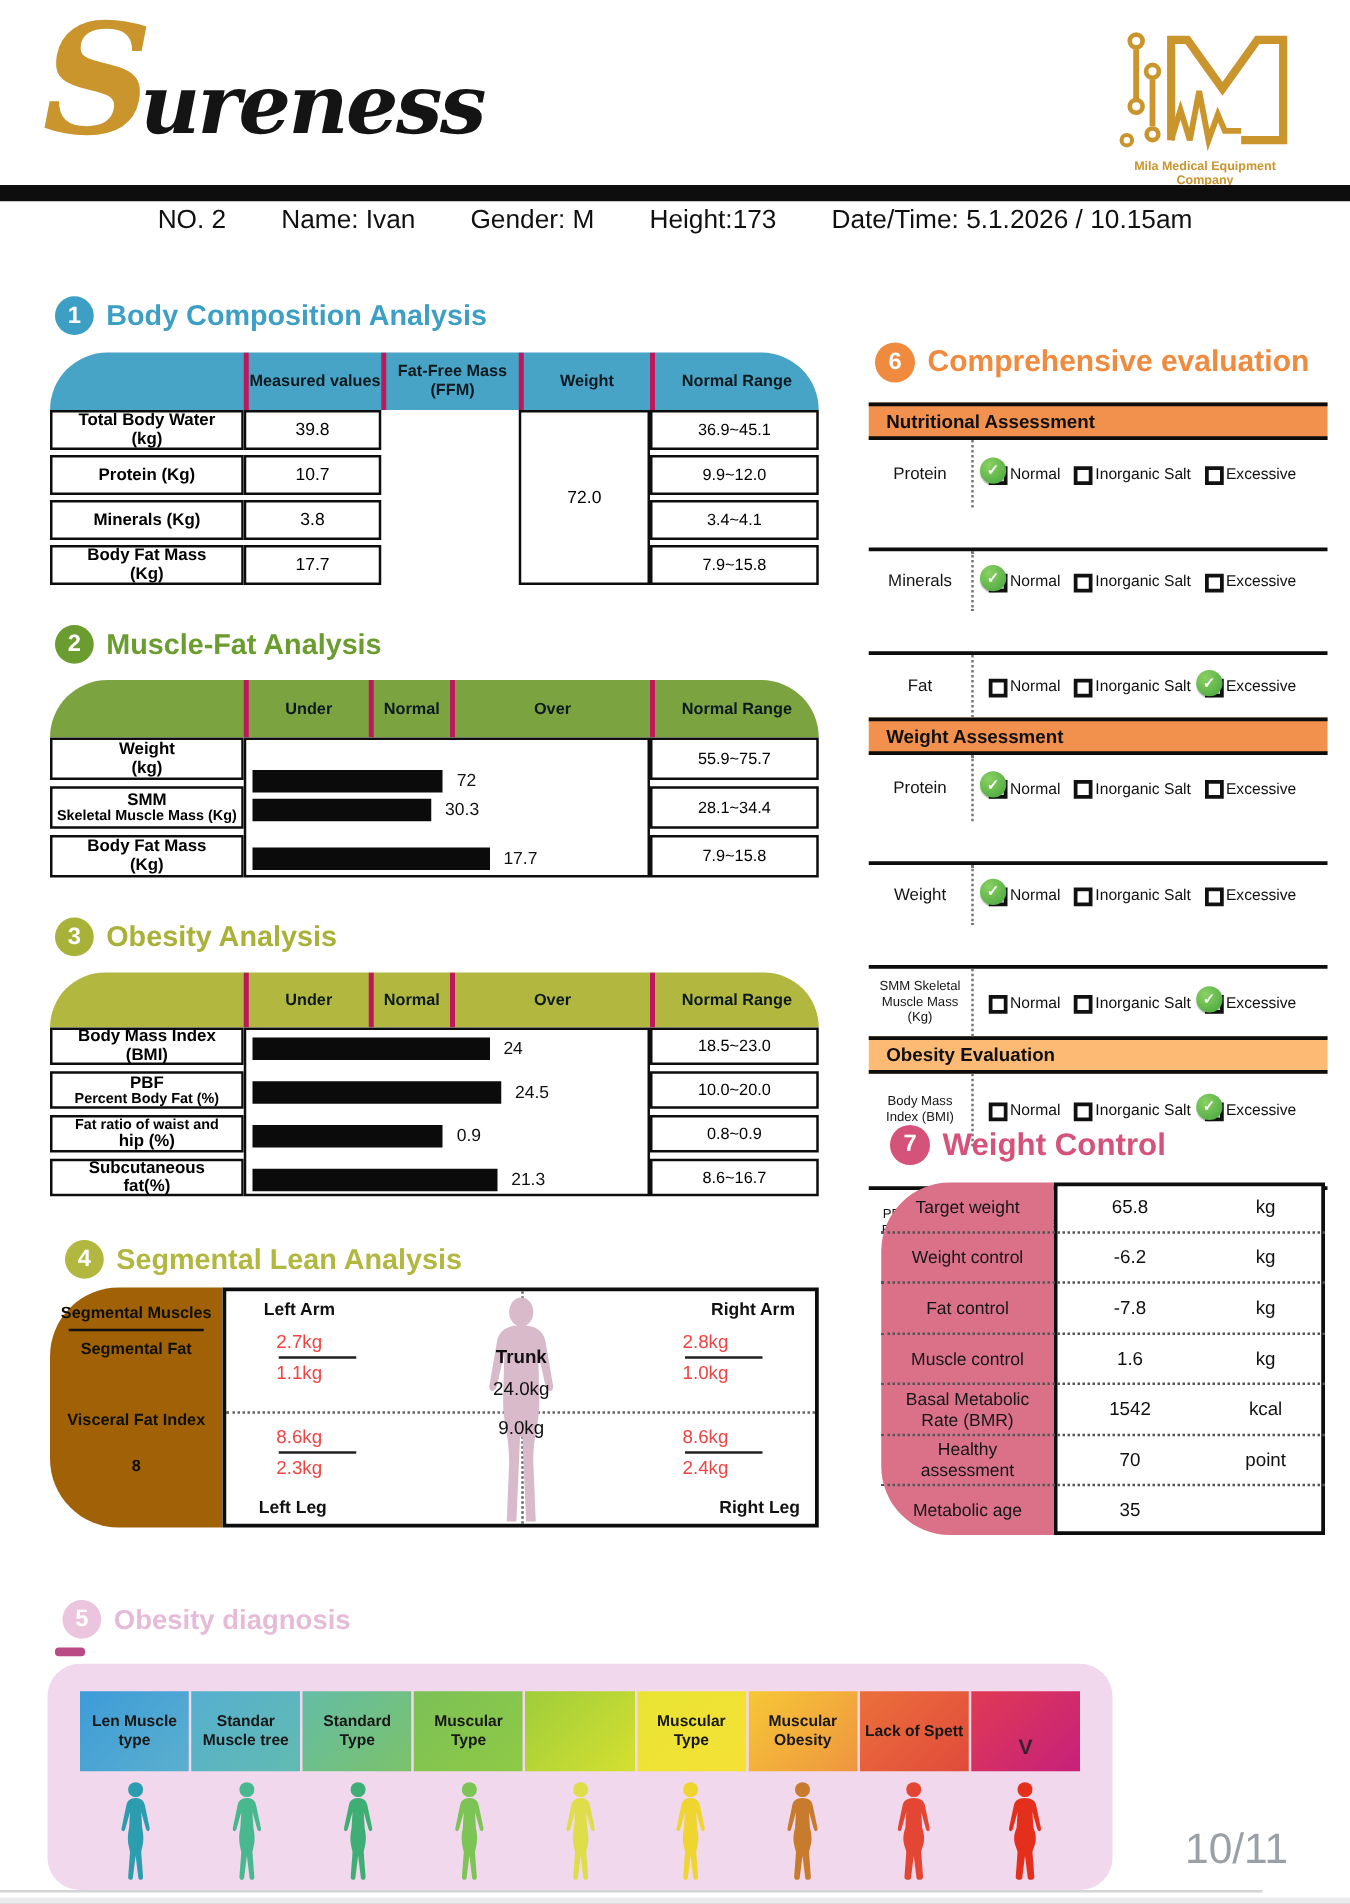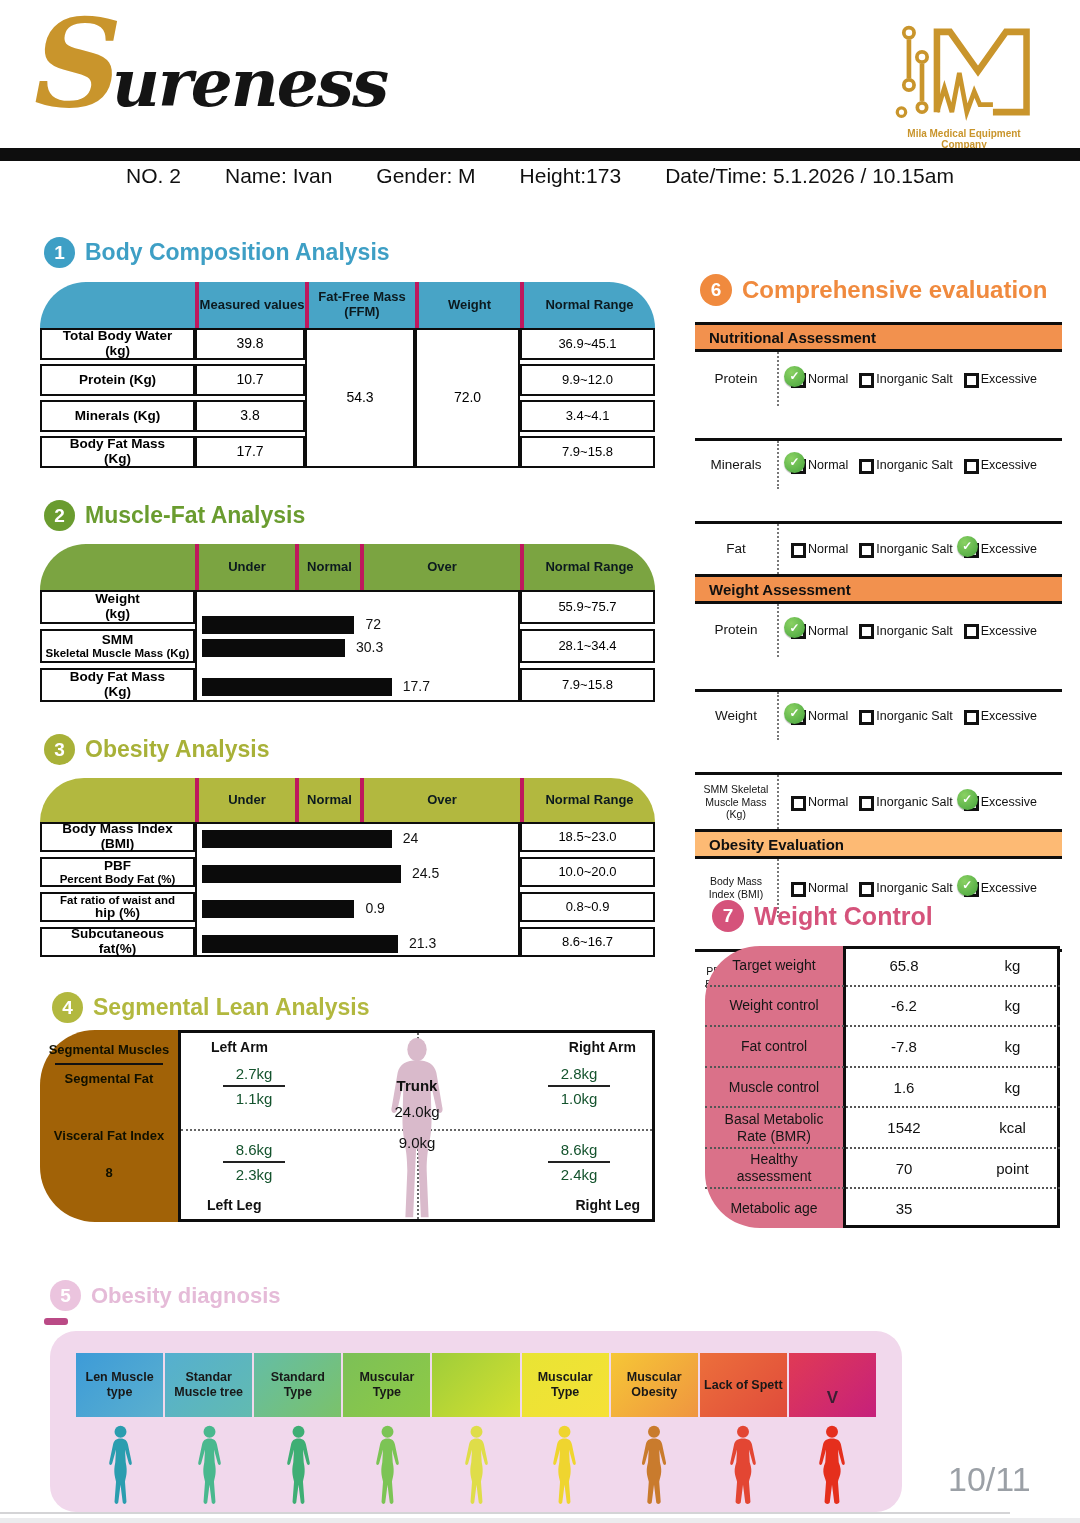--- a/index.html
+++ b/index.html
@@ -42,21 +42,21 @@
   
   .seg-panel { position:absolute; left:40px; top:1030px; width:138px; height:192px; border-radius:55px 0 0 55px; color:#101000; text-align:center; padding-top:12px; }
   .seg-panel .b { font-weight:bold; font-size:13px; }
   .seg-div { width:108px; height:0; border-top:2px solid #111; margin:6px auto 6px; }
   .seg-vfi { margin-top:42px; }
   .seg-8 { margin-top:22px; font-size:15px; }
   .seg-box { position:absolute; left:178px; top:1030px; width:477px; height:192px; border:3px solid #0d0d0d; background:#fff; }
   .seg-vline { position:absolute; left:236px; top:0; bottom:0; border-left:2px dotted #666; }
   .seg-hline { position:absolute; left:0; right:0; top:96px; border-top:2px dotted #666; }
   .seg-lbl { position:absolute; font-weight:bold; font-size:14px; color:#111;padding-left:14px; }
-  .frac { position:absolute; width:66px; text-align:center; font-size:15px; color:#14532d; }
+  .frac { position:absolute; width:66px; font-size:15px; color:#ef4444; }
   .fbar { border-top:2px solid #222; margin:3px 2px; }
   .seg-ctr { position:absolute; left:178px; width:120px; text-align:center; color:#111; font-size:15px; }
   .body-svg { position:absolute; left:184px; top:4px; }
 
   
   .eval { position:absolute; left:695px; top:322px; width:367px; }
   .band { height:30px; display:flex; align-items:center; padding-left:14px; font-weight:bold; font-size:15px; color:#101010; border-top:3.5px solid #0d0d0d; border-bottom:3.5px solid #0d0d0d; }
   .erow { display:flex; align-items:stretch; }
   .egroup .erow + .erow { border-top:3.5px solid #0d0d0d;margin-top:32px; }
   .elabel { width:84px; border-right:2px dotted #777; display:flex; align-items:center; justify-content:center; text-align:center; font-size:13.5px; color:#141414; line-height:1.2; padding:4px 2px; }
@@ -74,21 +74,21 @@
   .wc-white { position:absolute; left:138px; top:0; right:0; height:282px; background:#fff; border:3px solid #0d0d0d; }
   .wc-rows { position:absolute; inset:0; display:flex; flex-direction:column; }
   .wc-row { flex:1; display:flex; align-items:center; }
   .wc-row + .wc-row { border-top:2px dotted #555; }
   .wc-lab { width:138px; text-align:center; font-size:14px; font-weight:500; color:#161616; line-height:1.2; padding:0 14px; }
   .wc-val { width:122px; text-align:center; font-size:15px; color:#111; }
   .wc-unit { flex:1; text-align:center; font-size:15px; color:#111; }
 
   
   .od-dash { position:absolute; left:44px; top:1318px; width:24px; height:7px; border-radius:3px; }
-  .od-panel { position:absolute; left:50px; top:1331px; width:852px; height:181px; border-radius:26px; }
+  .od-panel { position:absolute; left:38px; top:1331px; width:852px; height:181px; border-radius:26px; }
   .od-cells { position:absolute; left:26px; top:22px; width:800px; height:64px; display:flex; gap:2px; }
   .od-cell { flex:1; display:flex; align-items:center; justify-content:center; text-align:center; font-weight:bold; font-size:12.5px; color:#181818; line-height:1.2; padding:2px; }
   .od-mark { font-size:17px; font-weight:bold; color:#3a1f33; margin-top:26px; }
   .od-figs { position:absolute; left:26px; top:92px; width:800px; height:84px; display:flex; }
   .od-figs span { flex:1; display:flex; justify-content:center; align-items:flex-end; }
 
   
   .pagenum { position:absolute; left:948px; top:1460px; font-size:34px; }
   .footline { position:absolute; left:0; top:1512px; width:1010px; height:2px; background:#d4d4d6; }
   .footstrip { position:absolute; left:0; bottom:0; width:1080px; height:5px; background:#ececee; }
@@ -143,21 +143,20 @@
       </div>
       <div class="th" style="width:105px">Weight</div>
       <div class="th" style="width:135px">Normal Range</div>
     </div>
     <div class="t1-body">
       <div class="cell lab" style="grid-column:1;grid-row:1">
           <div>Total Body Water</div>
           <div>(kg)</div>
         </div>
       <div class="cell val" style="grid-column:2;grid-row:1">39.8</div>
-      <div class="cell val" style="grid-column:3;grid-row:1/5">54.3</div>
       <div class="cell val" style="grid-column:4;grid-row:1/5">72.0</div>
       <div class="cell rng" style="grid-column:5;grid-row:1">36.9~45.1</div>
 
       <div class="cell lab" style="grid-column:1;grid-row:2">
           <div>Protein (Kg)</div>
         </div>
       <div class="cell val" style="grid-column:2;grid-row:2">10.7</div>
       <div class="cell rng" style="grid-column:5;grid-row:2">9.9~12.0</div>
 
       <div class="cell lab" style="grid-column:1;grid-row:3">

